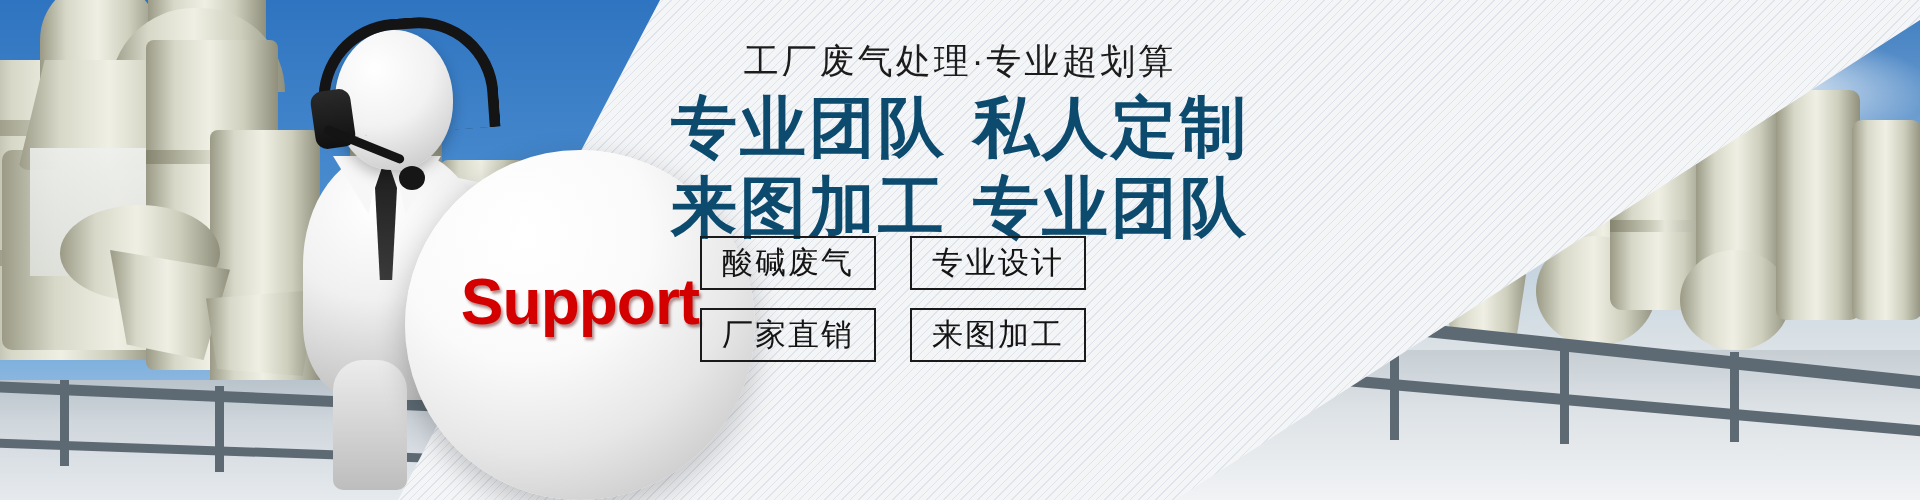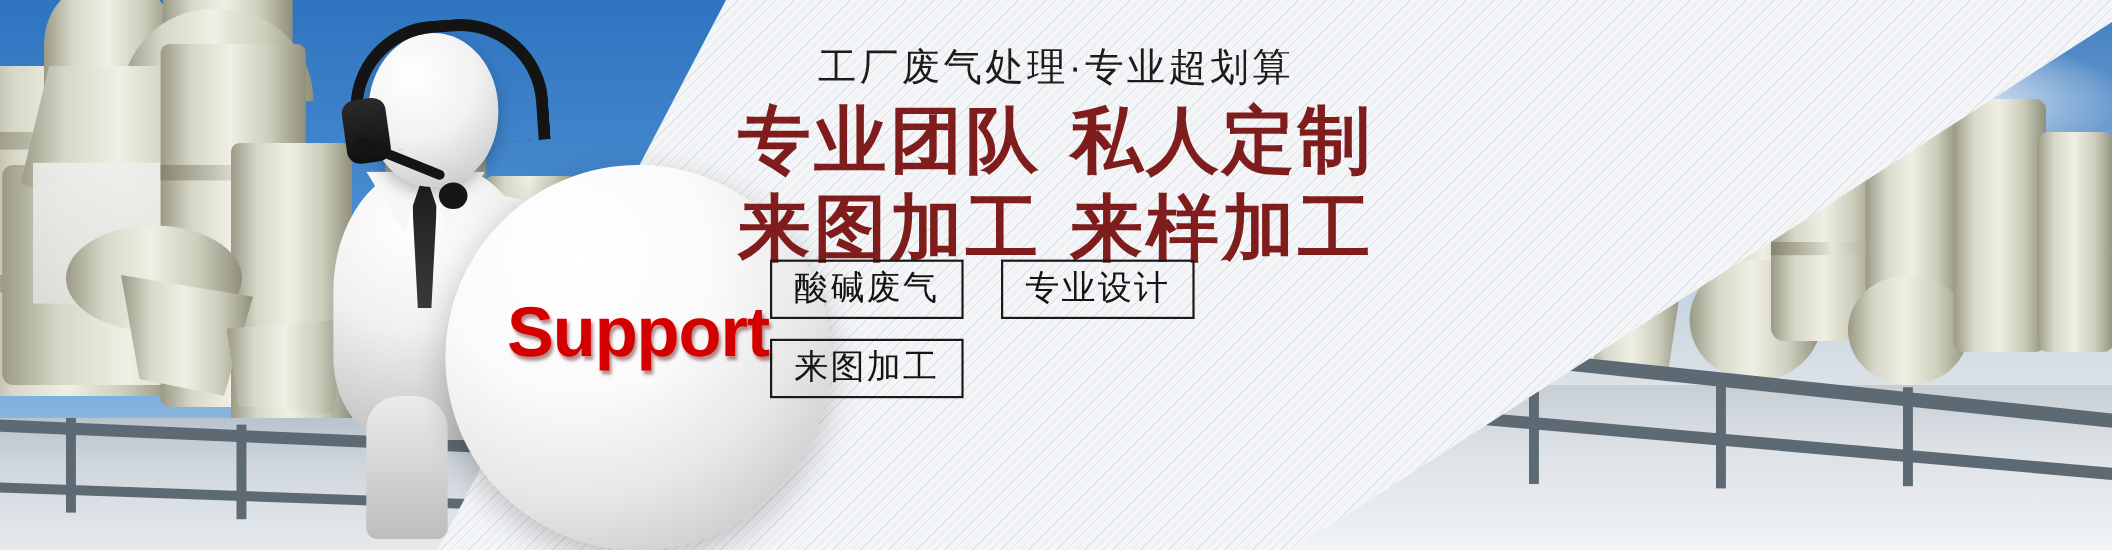--- a/index.html
+++ b/index.html
@@ -134,21 +134,21 @@
 
   
   .copy{position:absolute;left:640px;top:38px;width:640px;}
   .tagline{
     font-size:35px;color:#1c1c1c;letter-spacing:3px;
     font-family:Liberation Sans, sans-serif;
     text-align:center;white-space:nowrap;
   }
   .headline{
     margin-top:6px;
-    font-size:66px;font-weight:bold;color:#7f1d1d;line-height:1.12;
+    font-size:66px;font-weight:bold;color:#0c4a6e;line-height:1.12;
     letter-spacing:3px;text-align:center;white-space:nowrap;
     font-family:"DejaVu Sans","Liberation Sans",sans-serif;
   }
   .features{
     position:absolute;left:700px;top:236px;width:400px;
     display:grid;grid-template-columns:176px 176px;grid-gap:18px 34px;
   }
   .fbox{
     border:2px solid #1a1a1a;background:transparent;
     height:50px;line-height:48px;text-align:center;
@@ -235,22 +235,23 @@
     <div class="mic-boom"></div>
     <div class="mic-tip"></div>
   </div>
 
   <div class="sphere"></div>
   <div class="support-word">Support</div>
 
   <div class="copy">
     <div class="tagline">工厂废气处理·专业超划算</div>
     <div class="headline">专业团队 私人定制</div>
-    <div class="headline">来图加工 来样加工</div>
+    <div class="headline">来图加工 专业团队</div>
   </div>
 
   <div class="features">
     <div class="fbox">酸碱废气</div>
     <div class="fbox">专业设计</div>
+    <div class="fbox">厂家直销</div>
     <div class="fbox">来图加工</div>
   </div>
 
 </div>
 
 </body></html>

